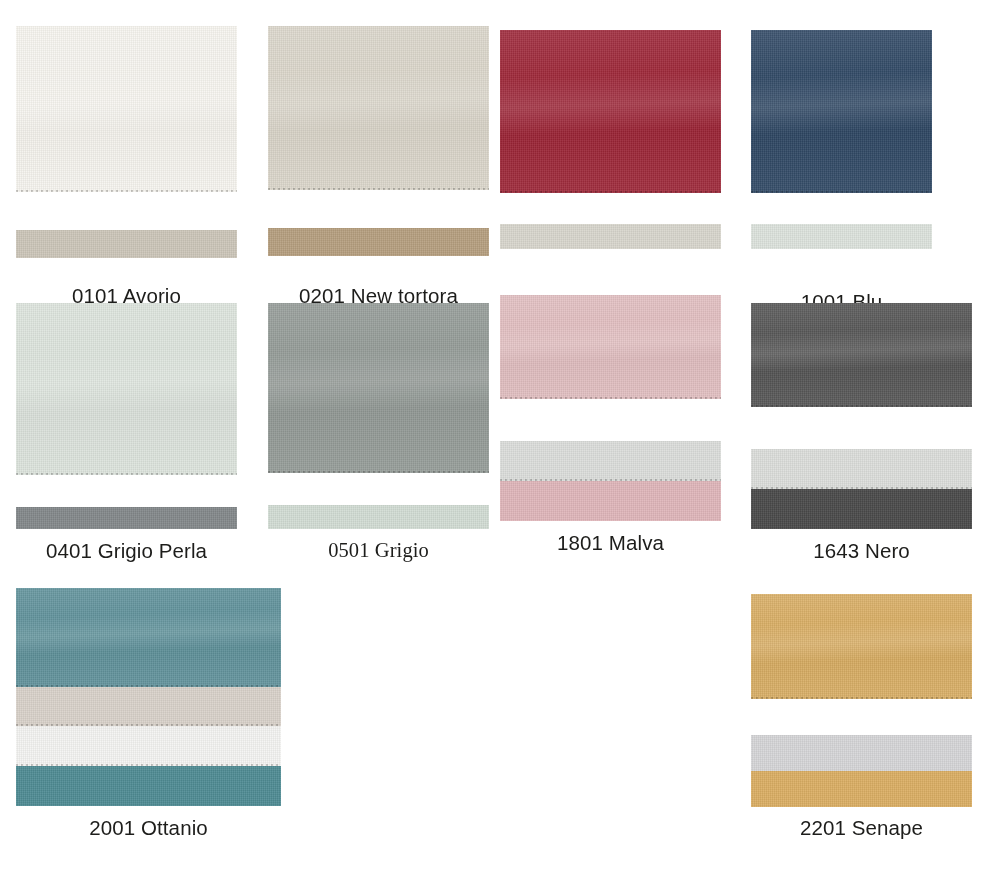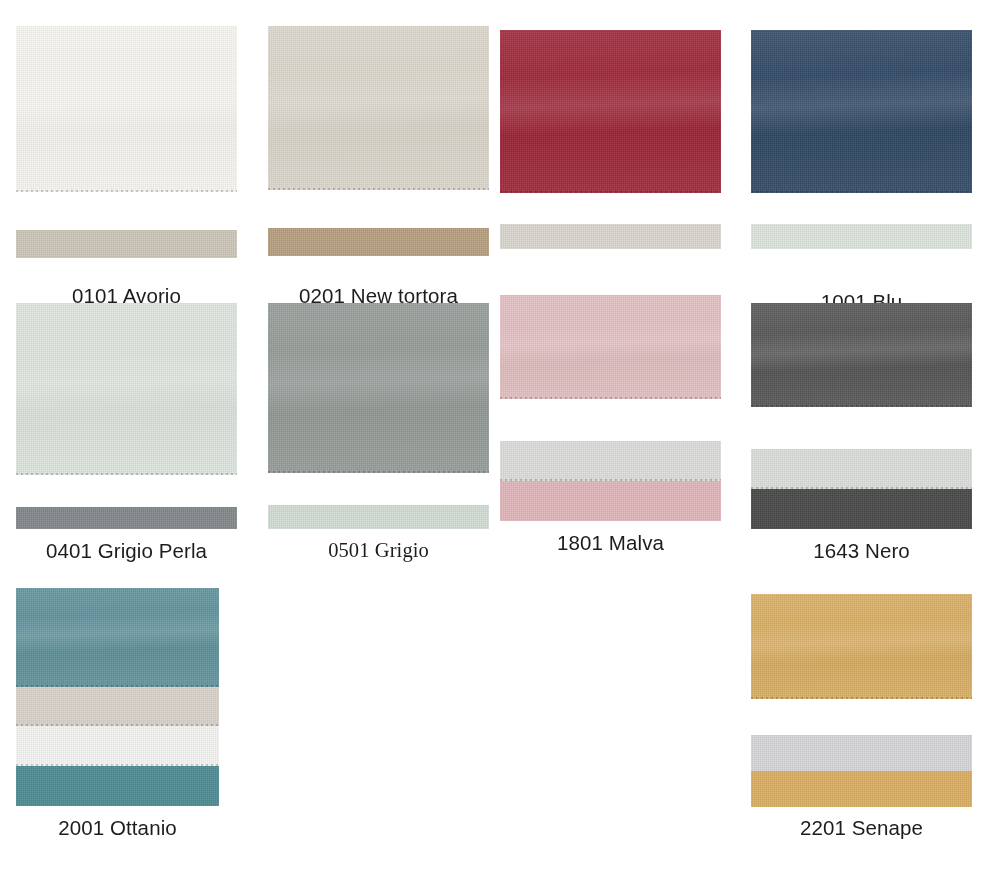--- a/index.html
+++ b/index.html
@@ -84,21 +84,21 @@
     </div>
     <div class="swatch-cell" style="left: 500px; top: 30px; width: 221px;">
       <div class="swatch-stack" style="height: 219px;">
         <div class="band tex sheen selvedge" style="top: 0px; height: 163px; background: rgb(156, 35, 53);">
           <span class="stitch"></span>
         </div>
         <div class="band" style="top: 163px; height: 31px; background: rgb(255, 255, 255);"></div>
         <div class="band tex" style="top: 194px; height: 25px; background: rgb(216, 214, 205);"></div>
       </div>
     </div>
-    <div class="swatch-cell" style="left: 751px; top: 30px; width: 221px;">
+    <div class="swatch-cell" style="left: 751px; top: 30px; width: 181px;">
       <div class="swatch-stack" style="height: 219px;">
         <div class="band tex sheen selvedge" style="top: 0px; height: 163px; background: rgb(45, 70, 99);">
           <span class="stitch"></span>
         </div>
         <div class="band" style="top: 163px; height: 31px; background: rgb(255, 255, 255);"></div>
         <div class="band tex" style="top: 194px; height: 25px; background: rgb(221, 227, 221);"></div>
       </div>
       <div class="swatch-label" style="top: 260px; color: rgb(29, 29, 27);">1001 Blu</div>
     </div>
     <div class="swatch-cell" style="left: 16px; top: 303px; width: 221px;">
@@ -140,21 +140,21 @@
           <span class="stitch"></span>
         </div>
         <div class="band" style="top: 104px; height: 42px; background: rgb(255, 255, 255);"></div>
         <div class="band tex selvedge" style="top: 146px; height: 40px; background: rgb(220, 222, 219);">
           <span class="stitch"></span>
         </div>
         <div class="band tex" style="top: 186px; height: 40px; background: rgb(73, 73, 73);"></div>
       </div>
       <div class="swatch-label" style="top: 236px; color: rgb(29, 29, 27);">1643 Nero</div>
     </div>
-    <div class="swatch-cell" style="left: 16px; top: 588px; width: 203px;">
+    <div class="swatch-cell" style="left: 16px; top: 588px; width: 265px;">
       <div class="swatch-stack" style="height: 218px;">
         <div class="band tex sheen selvedge" style="top: 0px; height: 99px; background: rgb(94, 145, 154);">
           <span class="stitch"></span>
         </div>
         <div class="band tex selvedge" style="top: 99px; height: 39px; background: rgb(217, 210, 202);">
           <span class="stitch"></span>
         </div>
         <div class="band tex selvedge" style="top: 138px; height: 40px; background: rgb(244, 244, 242);">
           <span class="stitch"></span>
         </div>

